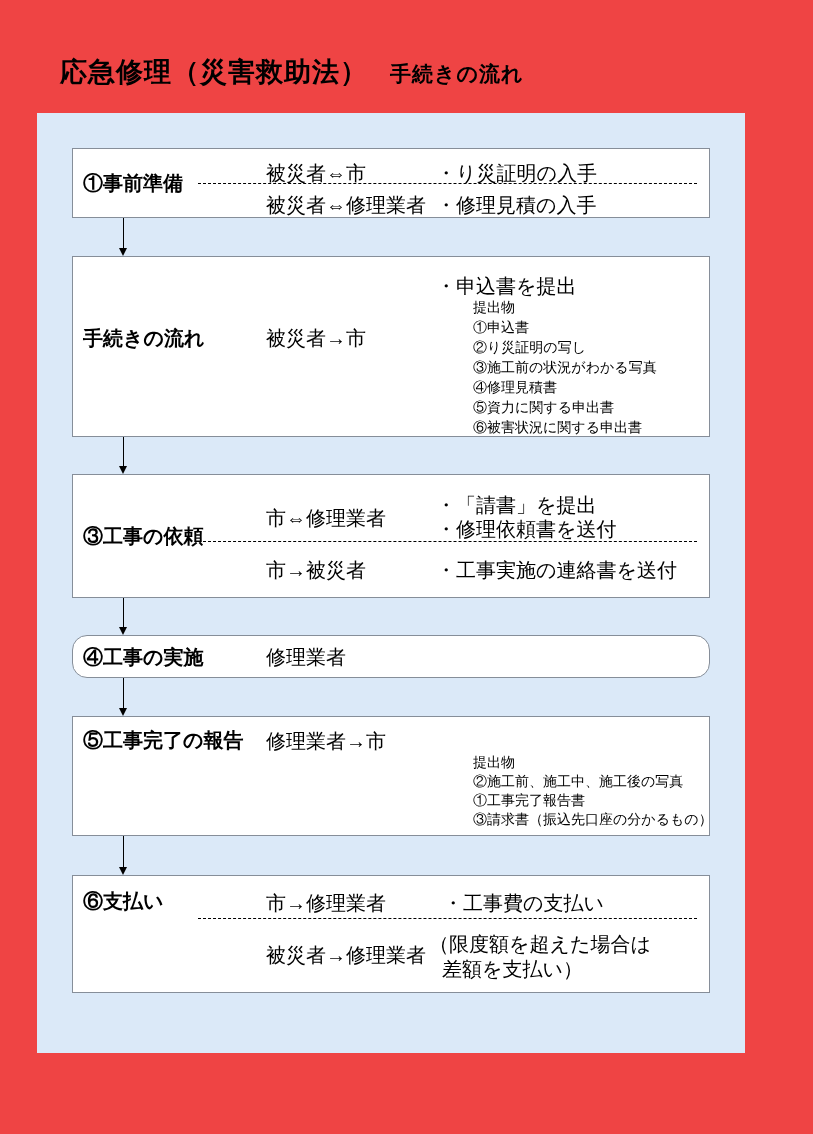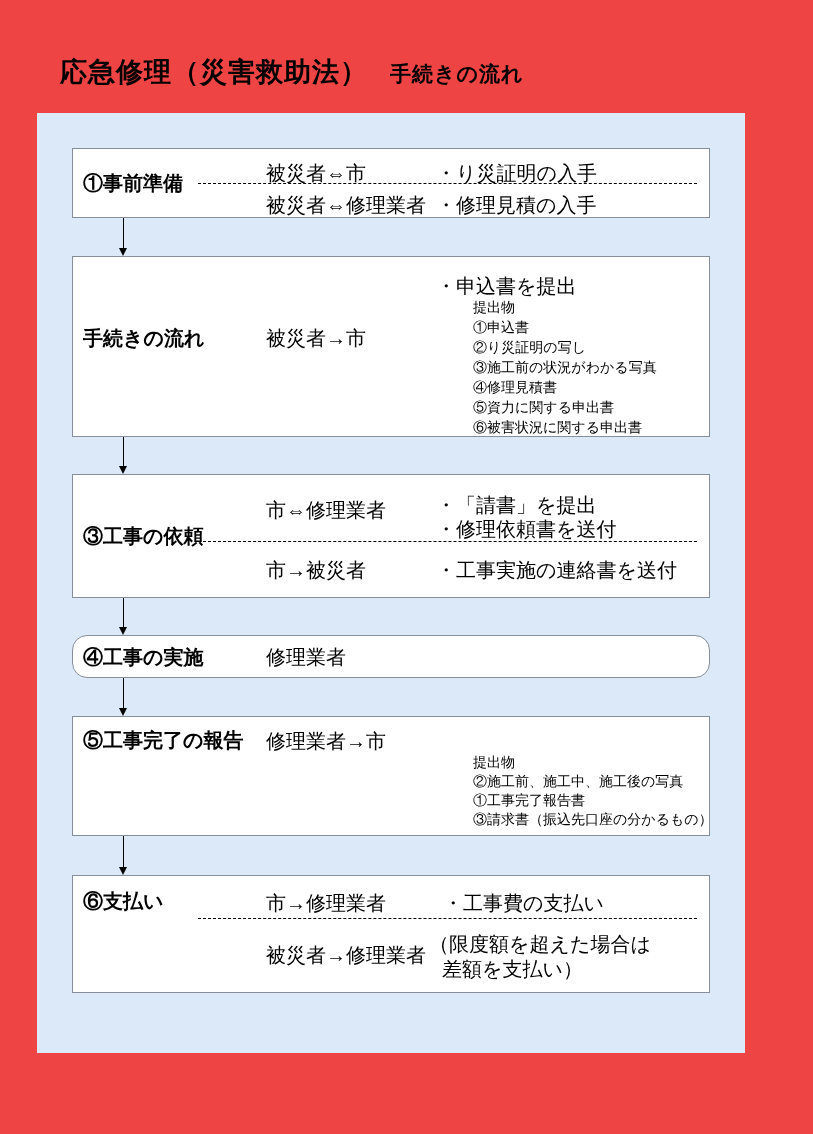--- a/index.html
+++ b/index.html
@@ -95,21 +95,21 @@
     </div>
   </div>
 
   <div class="arrow a2">
     <div class="shaft"></div>
     <div class="head"></div>
   </div>
 
   <div class="box box3">
     <div class="step-label v-center">③工事の依頼</div>
-    <div class="party" style="top:22px">市⇔修理業者</div>
+    <div class="party" style="top:30px">市⇔修理業者</div>
     <div class="action-lines" style="top:18px">
       <div class="line">・「請書」を提出</div>
       <div class="line">・修理依頼書を送付</div>
     </div>
     <div class="dashed" style="top:66px"></div>
     <div class="party" style="top:82px">市→被災者</div>
     <div class="action" style="top:82px">・工事実施の連絡書を送付</div>
   </div>
 
   <div class="arrow a3">

